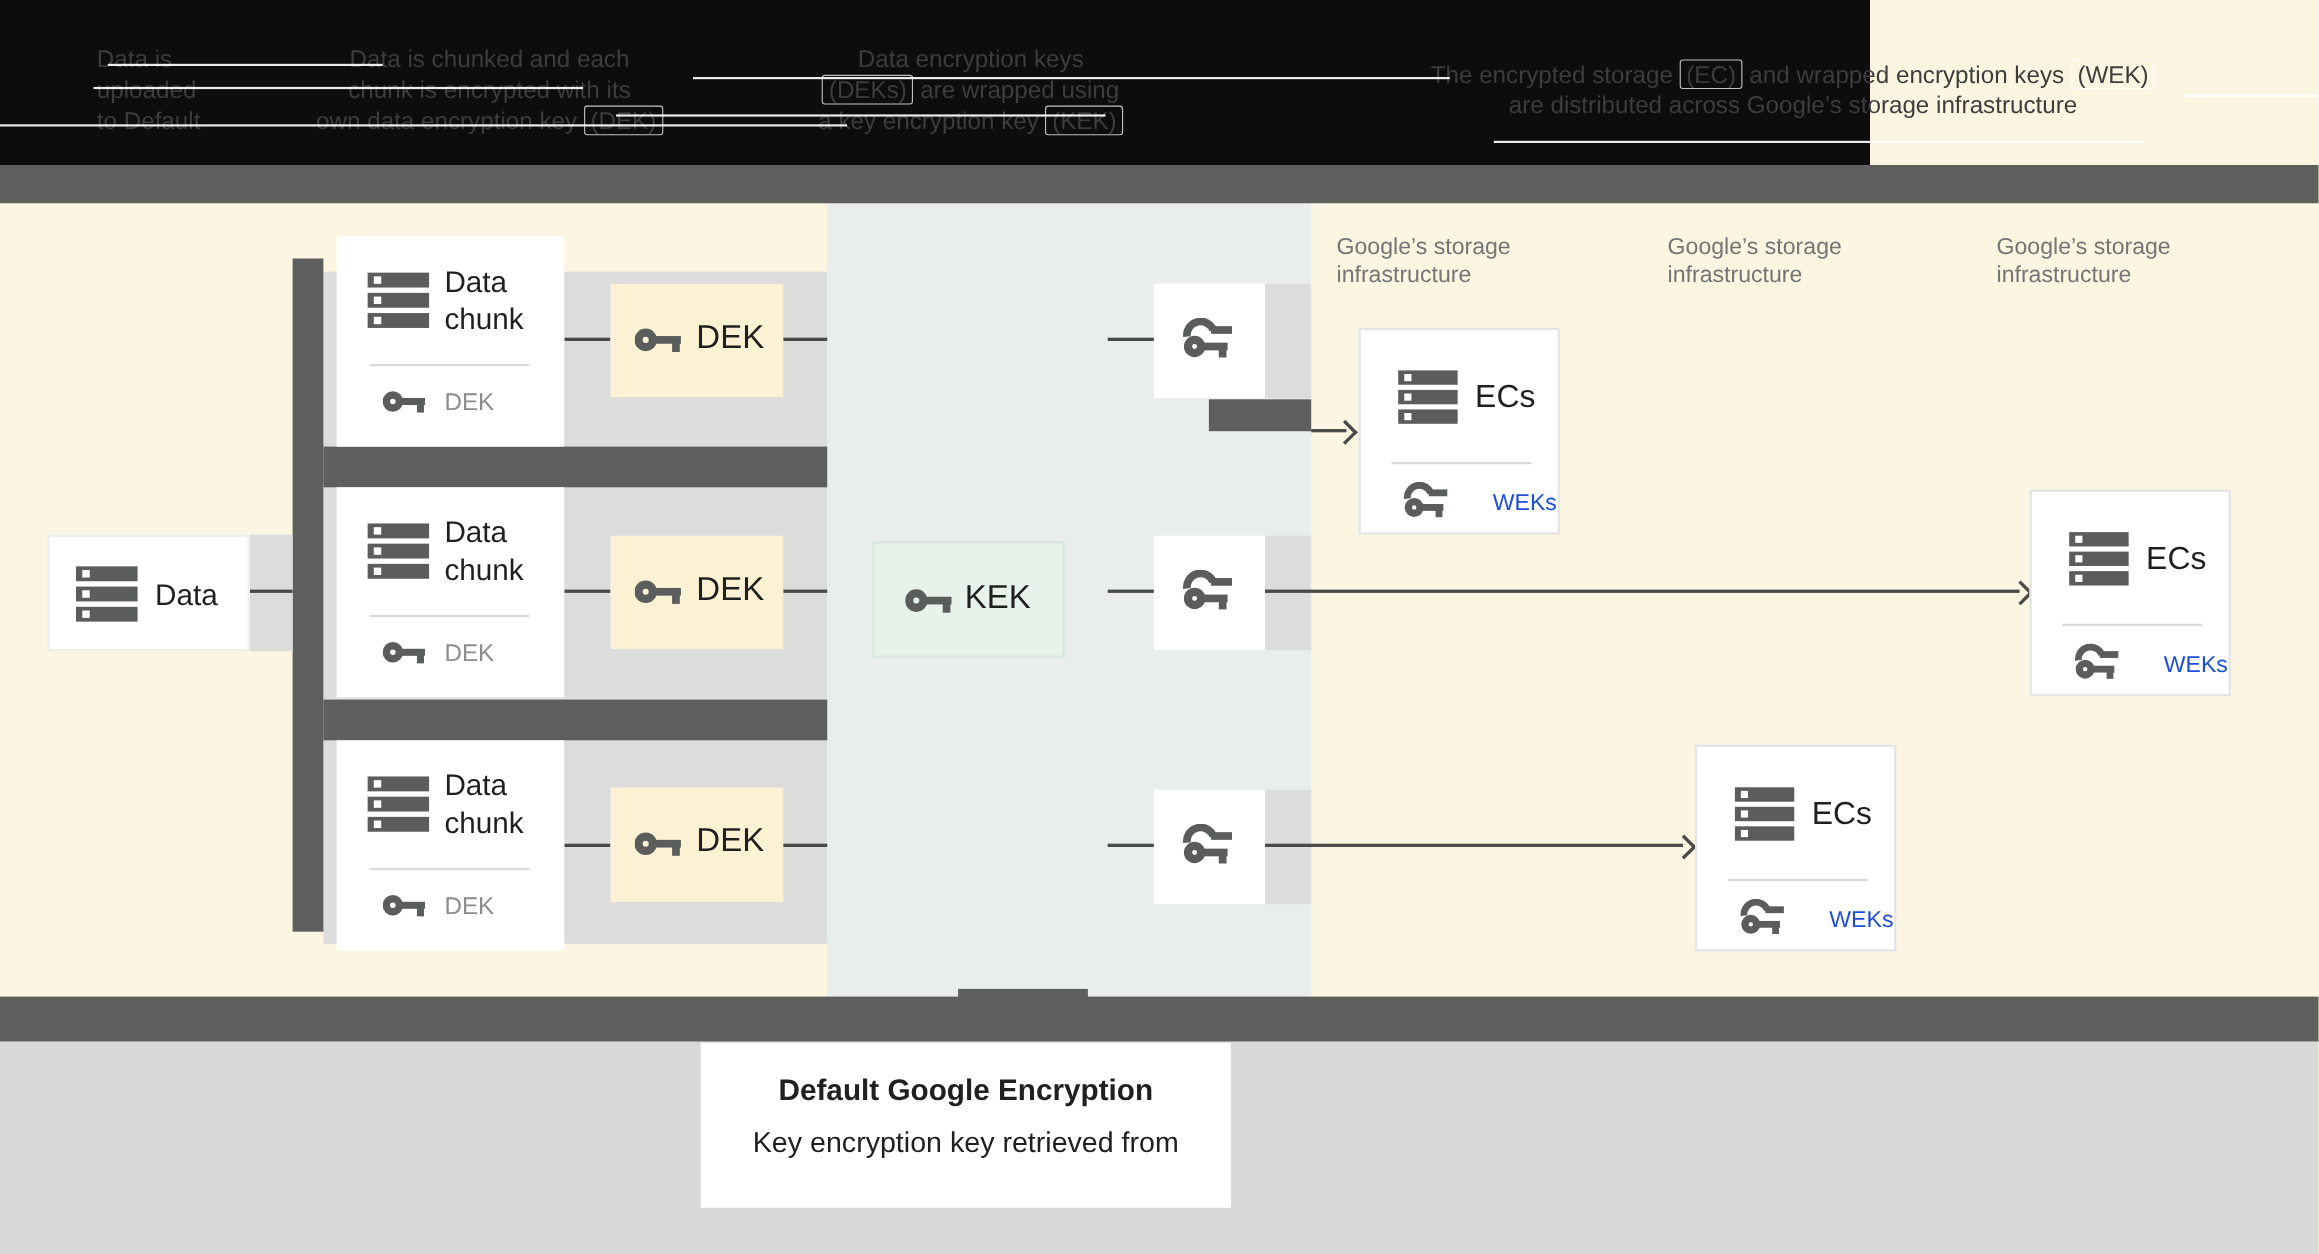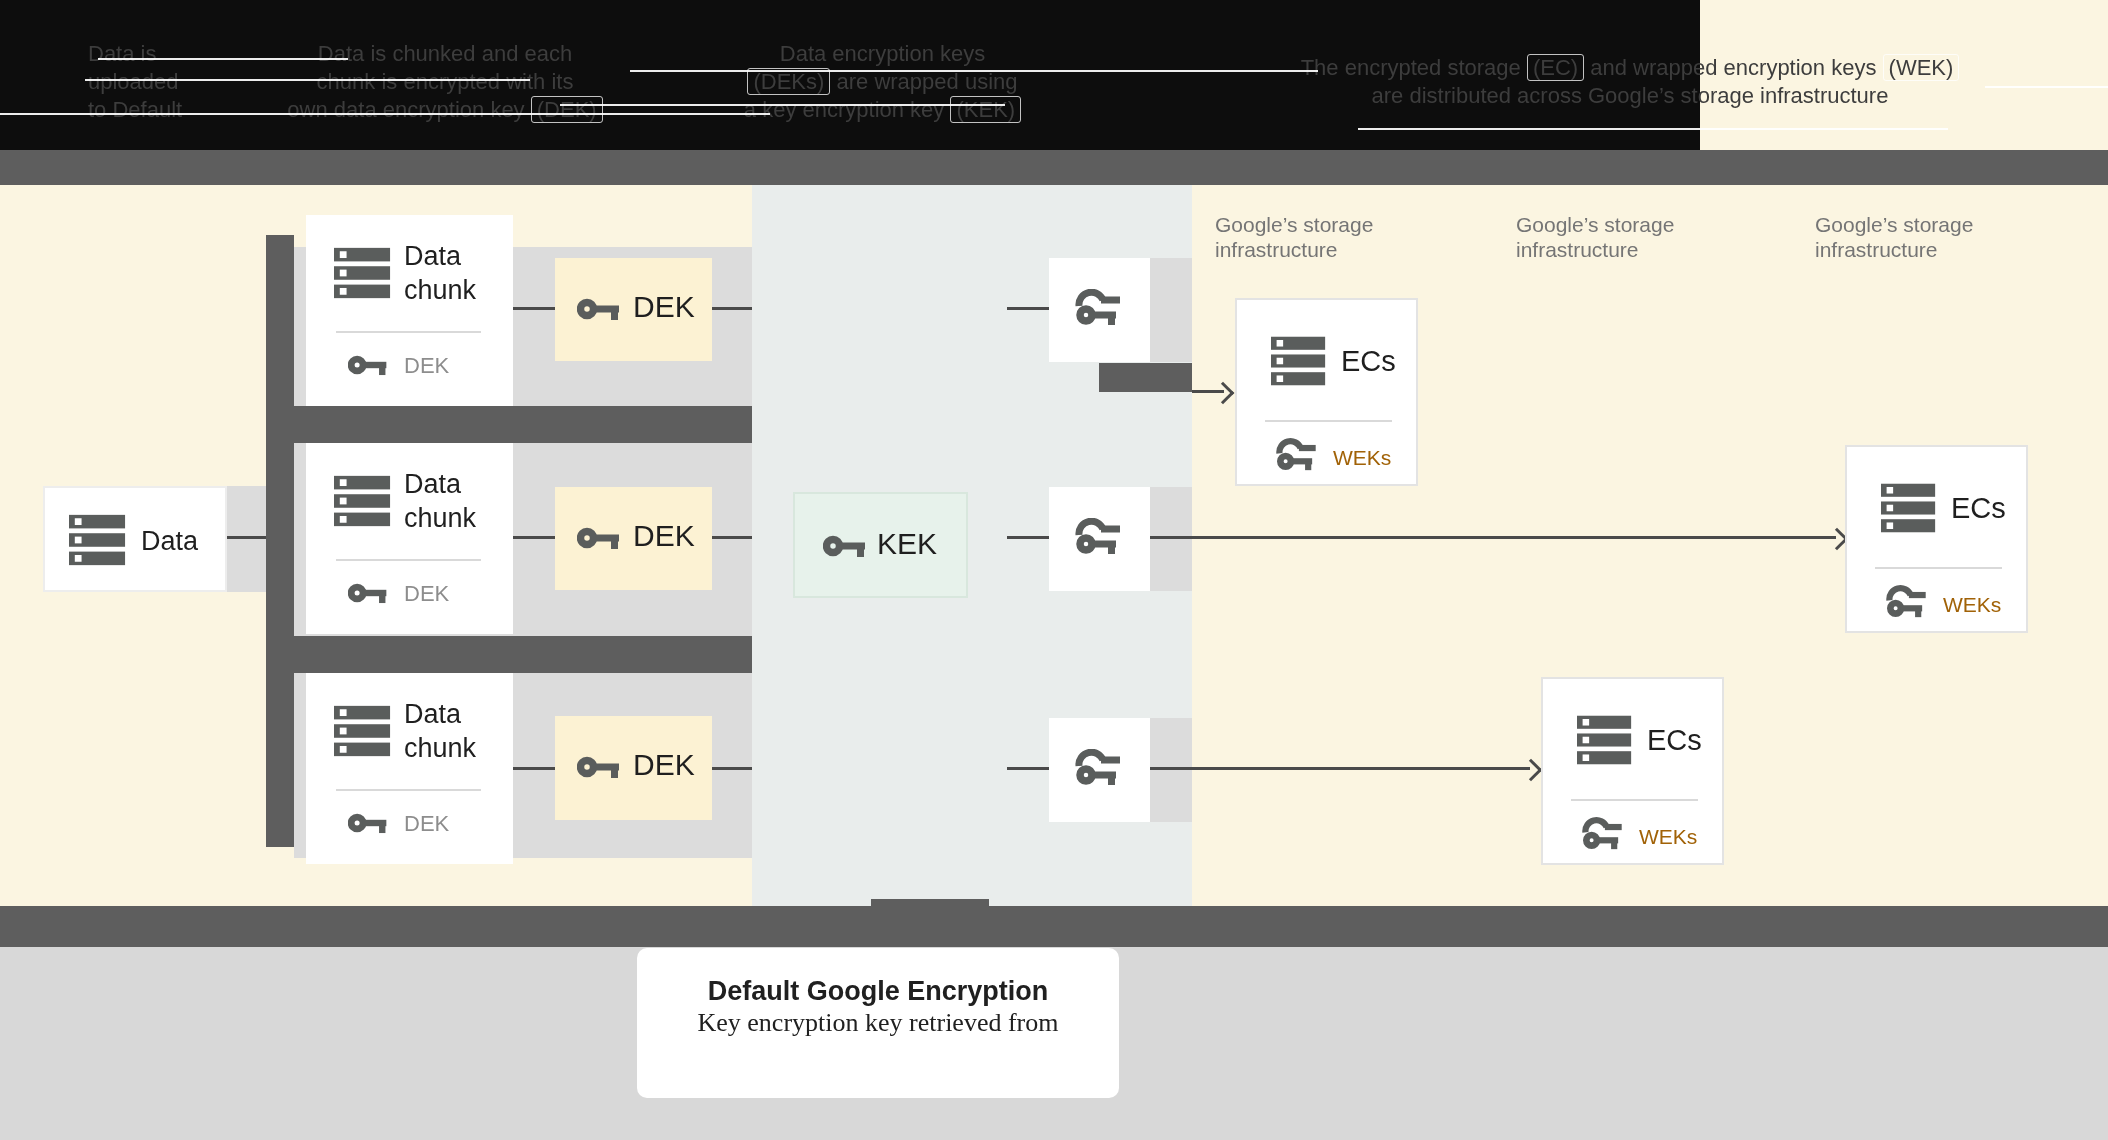--- a/index.html
+++ b/index.html
@@ -18,26 +18,26 @@
   .gray{background:#dcdcdc;}
   .dark{background:#5e5e5e;}
   .whitecard{background:#fff;border:2px solid #e3e3e3;box-sizing:border-box;}
   .plaincard{background:#fff;box-sizing:border-box;}
   .hline{position:absolute;height:3px;background:#4a4a4a;}
   .ah{position:absolute;width:13px;height:13px;border-top:3px solid #4a4a4a;border-right:3px solid #4a4a4a;transform:rotate(45deg);}
   .divider{position:absolute;height:2px;background:#d9d9d9;}
   .card-title{position:absolute;font-size:27px;color:#1f1f1f;line-height:34px;}
   .big-label{position:absolute;font-size:30px;color:#1f1f1f;}
   .small-label{position:absolute;font-size:22px;color:#8d8d8d;}
-  .weks-label{position:absolute;font-size:21px;color:#a16207;}
+  .weks-label{position:absolute;font-size:21px;color:#1d4ed8;margin-left:24px;}
   .storage{position:absolute;font-size:21px;line-height:25px;color:#757575;}
   
-  .caption{position:absolute;left:637px;top:948px;width:482px;height:150px;background:#fff;text-align:center;color:#202020;border-radius:10px;}
+  .caption{position:absolute;left:637px;top:948px;width:482px;height:150px;background:#fff;text-align:center;color:#202020;}
   .cap-title{font-size:27px;font-weight:bold;margin-top:28px;}
-  .cap-body{font-size:26px;line-height:31px;margin-top:0;font-family:Liberation Serif, serif;}
+  .cap-body{font-size:26px;line-height:31px;margin-top:16px;}
   .cap-bold{font-weight:bold;}
   svg{display:block;}
 </style>
 </head>
 <body>
 
 <div class="page">
 
   <div class="abs hdr">
     <div class="hcol left" style="left:88px;top:40px;width:230px;">

